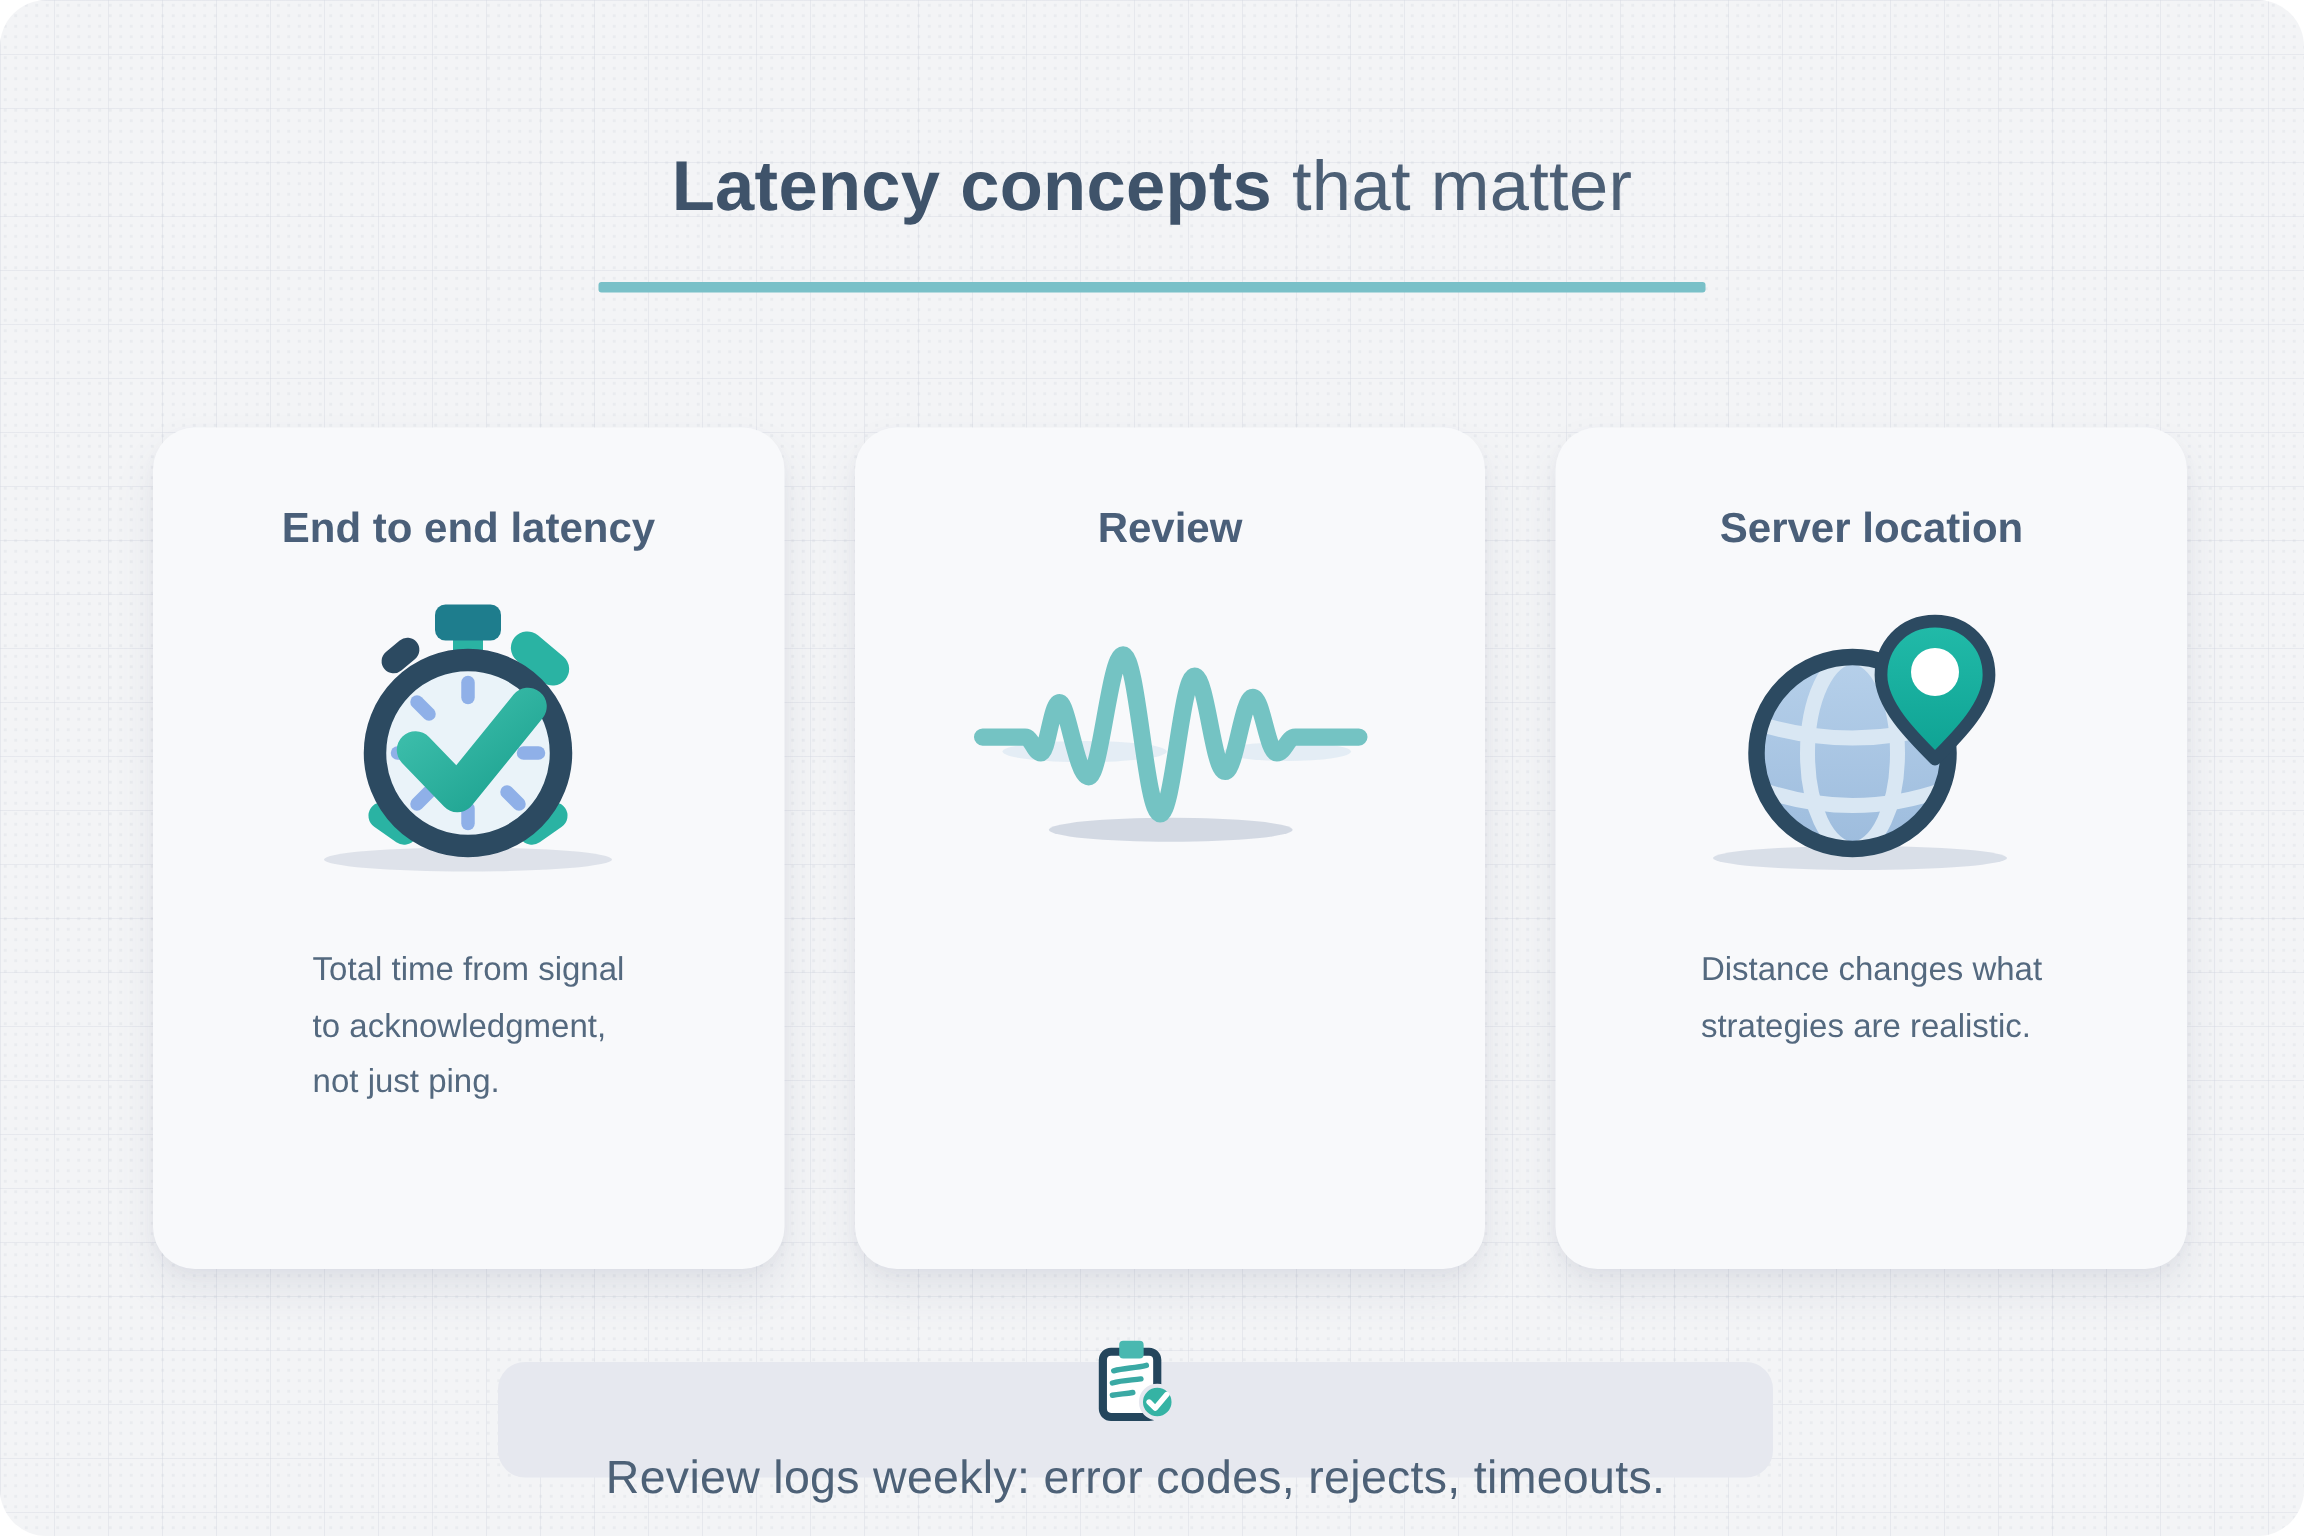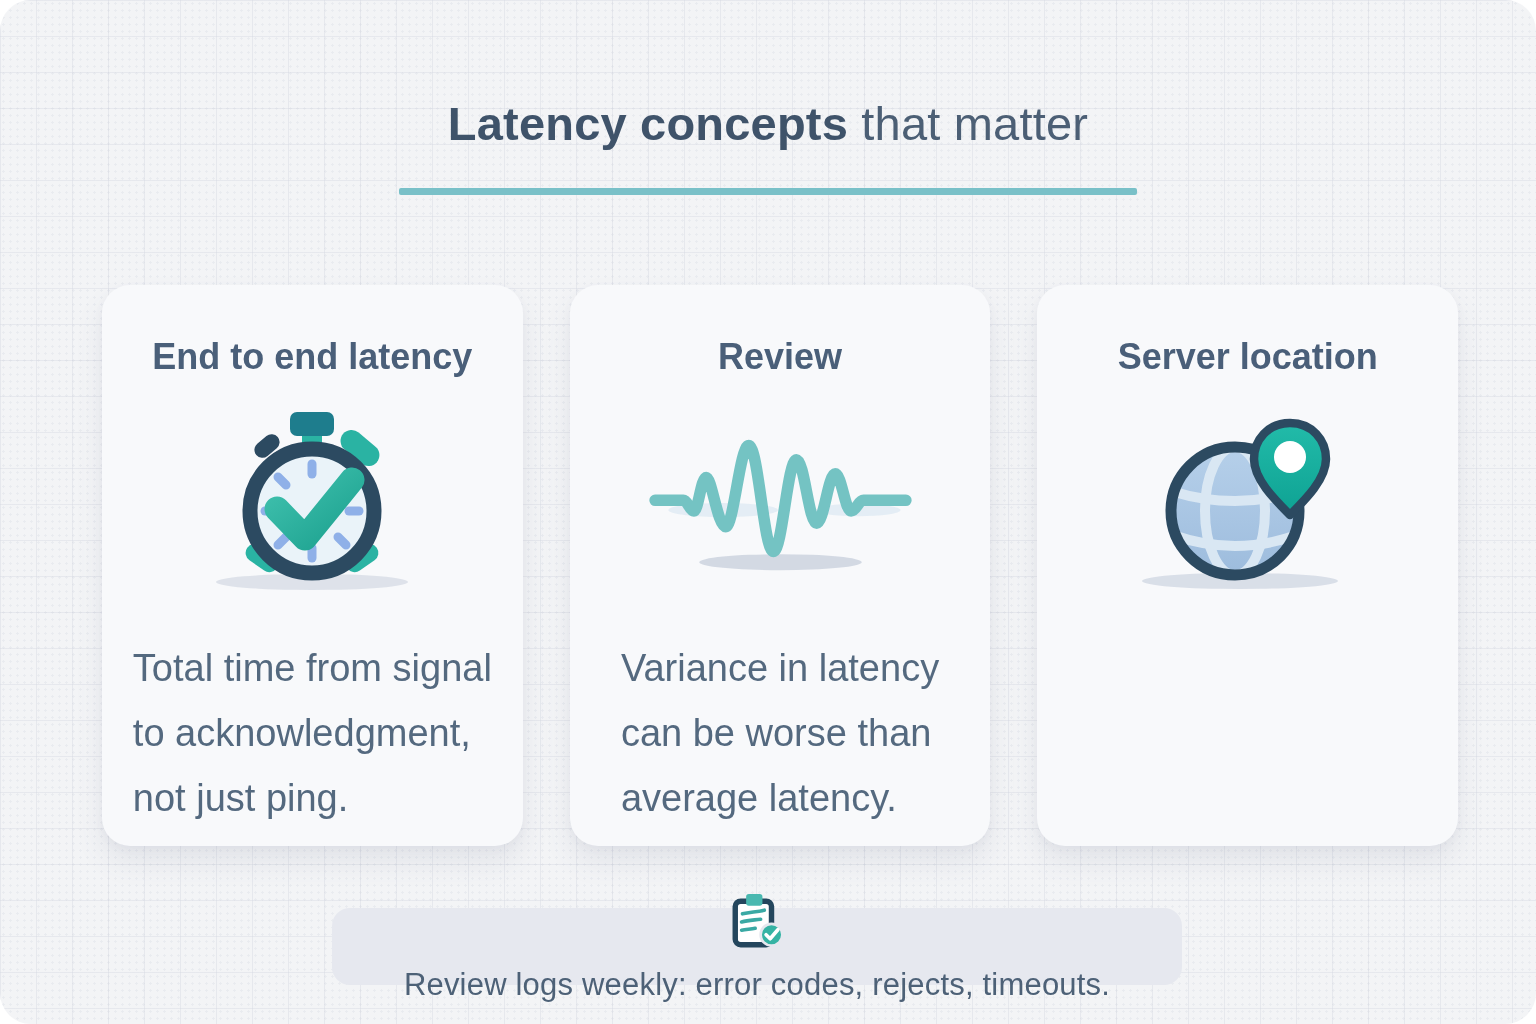--- a/index.html
+++ b/index.html
@@ -35,33 +35,33 @@
     display:flex;gap:47px;
   }
   .card{
     flex:1;height:561px;box-sizing:border-box;
     background:#f8f9fb;border-radius:28px;
     box-shadow:0 16px 28px rgba(90,100,130,0.10), 0 3px 8px rgba(90,100,130,0.05);
     display:flex;flex-direction:column;align-items:center;
     padding-top:52px;
   }
   .card-title{
-    margin:0;font-size:36px;font-weight:700;color:#4a5f79;
+    margin:0;font-size:28px;font-weight:700;color:#4a5f79;
     line-height:1.1;text-align:right;
   }
   .icon-wrap{
     height:205px;margin-top:24px;
     display:flex;align-items:center;justify-content:center;
   }
   .card-body{
     margin-top:30px;text-align:center;width:100%;
   }
   .card-body .body-text{
     display:inline-block;text-align:left;
-    font-size:38px;line-height:1.72;color:#54697f;
+    font-size:22px;line-height:1.72;color:#54697f;
     white-space:pre-line;
   }
   
   .footer-note{
     position:absolute;left:332px;top:908px;width:850px;height:77px;
     background:#e6e8ef;border-radius:18px;
     display:flex;align-items:center;justify-content:center;gap:14px;flex-direction:column;
   }
   .footer-text{
     font-size:31px;color:#4d6177;font-weight:400;letter-spacing:0.2px;
@@ -137,25 +137,20 @@
                    C72 56 79 112 88 112
                    C97 112 104 20 114 20
                    C125 20 131 140 142 140
                    C152 140 158 36 168 36
                    C177 36 182 108 191 108
                    C199 108 204 52 212 52
                    C219 52 223 94 230 94
                    C236 94 238 82 244 82
                    H292" fill="none" stroke="#74c3c3" stroke-width="13" stroke-linecap="round" stroke-linejoin="round"></path>
         </svg>
-      </div>
-      <div class="card-body">
-        <span class="body-text">Variance in latency
-can be worse than
-average latency.</span>
       </div>
     </div>
 
     <div class="card">
       <h2 class="card-title">Server location</h2>
       <div class="icon-wrap">
         <svg width="215" height="185" viewBox="0 0 215 185" aria-hidden="true">
           <defs>
             <clipPath id="globeClip">
                 <circle cx="95" cy="100" r="64"></circle>
@@ -174,20 +169,24 @@
           <g clip-path="url(#globeClip)" fill="none" stroke="#d9e7f3" stroke-width="10">
             <ellipse cx="95" cy="100" rx="30" ry="64"></ellipse>
             <path d="M31 80 Q95 100 159 80"></path>
             <path d="M33 124 Q95 146 157 124"></path>
           </g>
           <circle cx="95" cy="100" r="64" fill="none" stroke="#2c4a61" stroke-width="11"></circle>
           <path d="M150 12 C128 12 114 29 114 48 C114 68 134 88 150 104 C166 88 186 68 186 48 C186 29 172 12 150 12 Z" fill="url(#pinGrad)" stroke="#2c4a61" stroke-width="8.5" stroke-linejoin="round"></path>
           <circle cx="150" cy="46" r="16" fill="#ffffff"></circle>
         </svg>
       </div>
+      <div class="card-body">
+        <span class="body-text">Distance changes what
+strategies are realistic.</span>
+      </div>
     </div>
 
   </div>
 
   <div class="footer-note">
     <span style="display:inline-flex;">
       <svg width="58" height="62" viewBox="0 0 64 66" aria-hidden="true">
         <rect x="8" y="10" width="40" height="48" rx="6" fill="#ffffff" stroke="#24465d" stroke-width="6"></rect>
         <rect x="20" y="2" width="18" height="13" rx="3" fill="#49b8b0"></rect>
         <line x1="49" y1="14" x2="49" y2="40" stroke="#24465d" stroke-width="3"></line>

